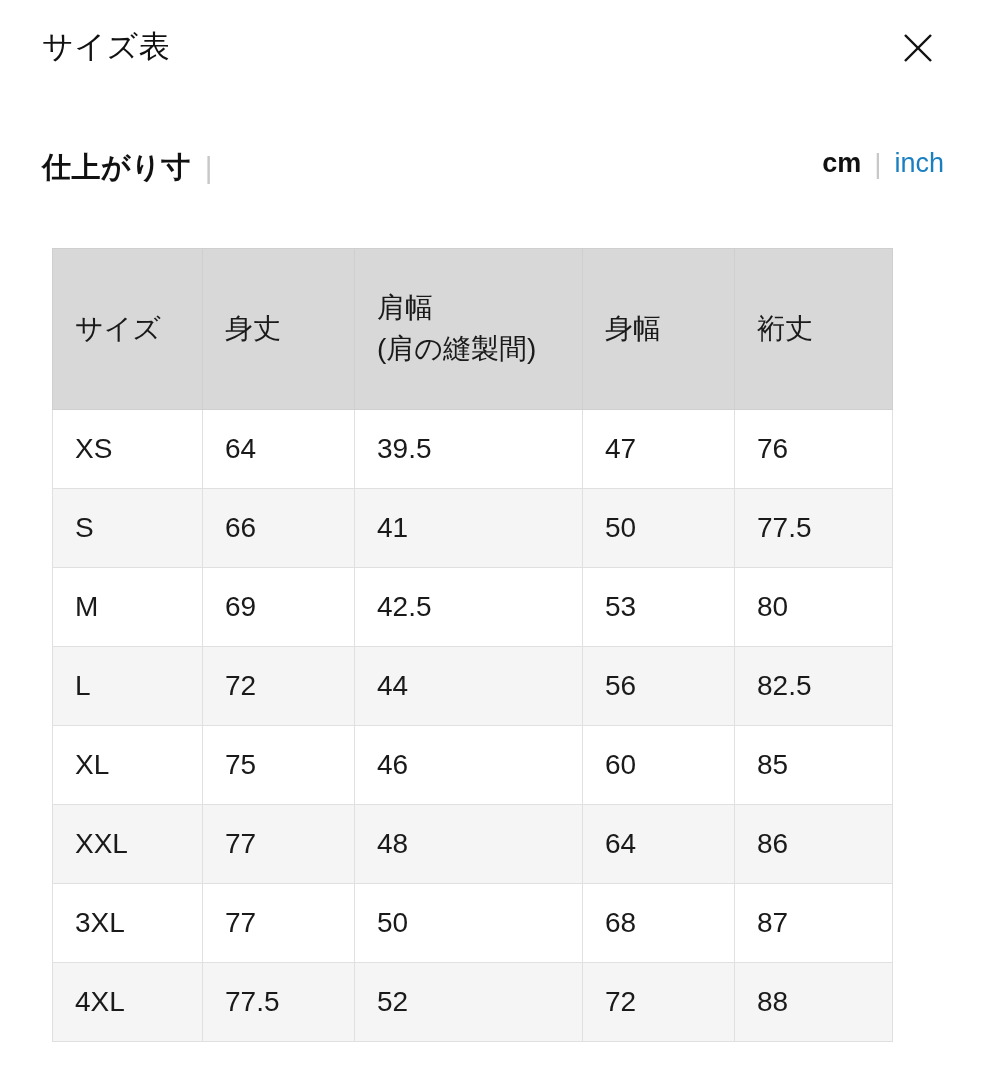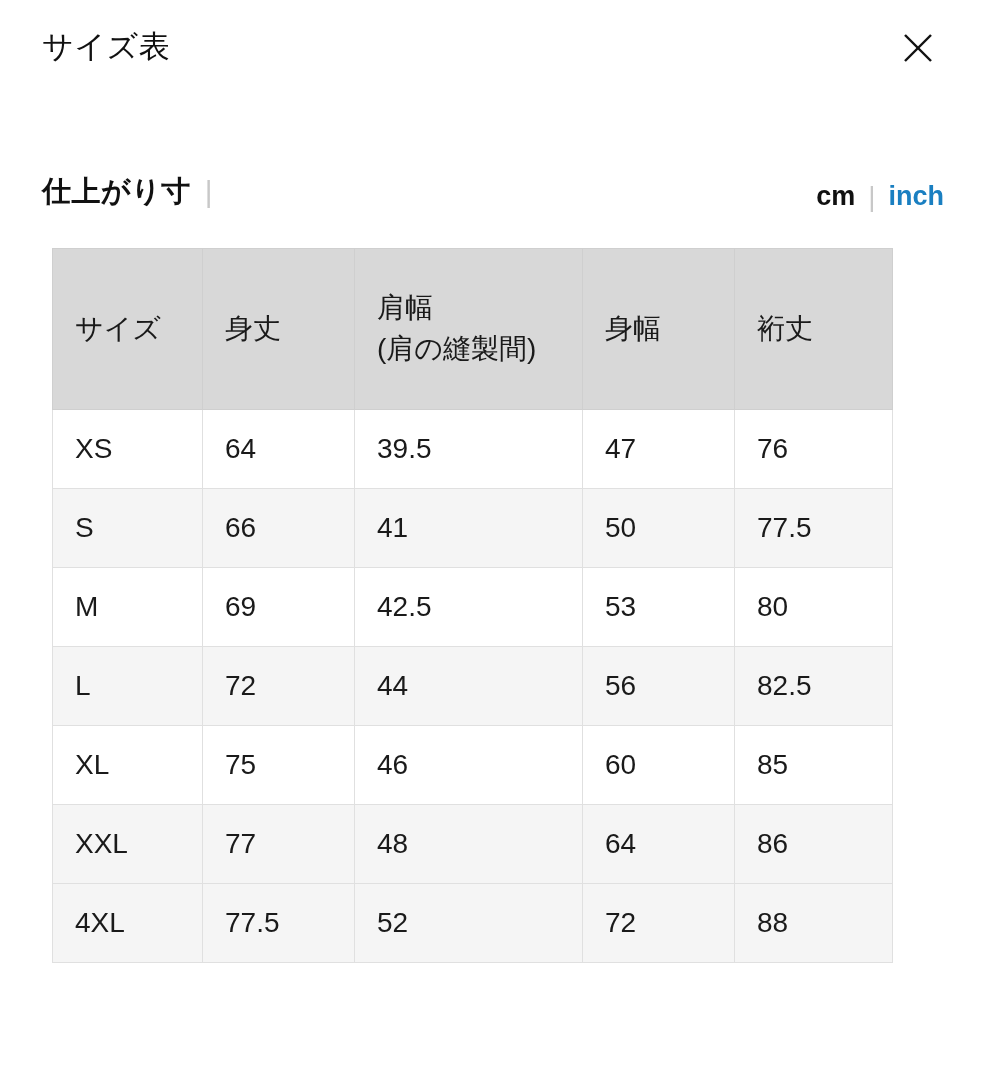--- a/index.html
+++ b/index.html
@@ -53,21 +53,21 @@
     margin-right: 4px;
     margin-top: -2px;
   }
   .close-button svg {
     display: block;
   }
 
   
   .toggle-row {
     display: flex;
-    align-items: flex-end;
+    align-items: flex-start;
     justify-content: space-between;
     height: 64px;
     margin-top: 56px;
   }
   .toggle-group {
     display: flex;
     align-items: center;
   }
   .toggle-group .sep {
     color: #c8c8c8;
@@ -92,21 +92,21 @@
     align-items: center;
   }
   .unit-toggle {
     font-size: 27px;
     font-weight: bold;
     color: #111111;
     cursor: pointer;
   }
   .unit-toggle.inactive {
     color: #1a7fc1;
-    font-weight: bold;
+    font-weight: normal;
   }
   .unit-group .sep {
     color: #c8c8c8;
     font-weight: 300;
     margin: 0 13px;
     font-size: 28px;
     line-height: 1;
   }
 
   
@@ -243,20 +243,27 @@
           <td>60</td>
           <td>85</td>
         </tr>
         <tr class="alt">
           <td>XXL</td>
           <td>77</td>
           <td>48</td>
           <td>64</td>
           <td>86</td>
         </tr>
+        <tr>
+          <td>3XL</td>
+          <td>77</td>
+          <td>50</td>
+          <td>68</td>
+          <td>87</td>
+        </tr>
         <tr class="alt">
           <td>4XL</td>
           <td>77.5</td>
           <td>52</td>
           <td>72</td>
           <td>88</td>
         </tr>
       </tbody>
     </table>
   </div>

